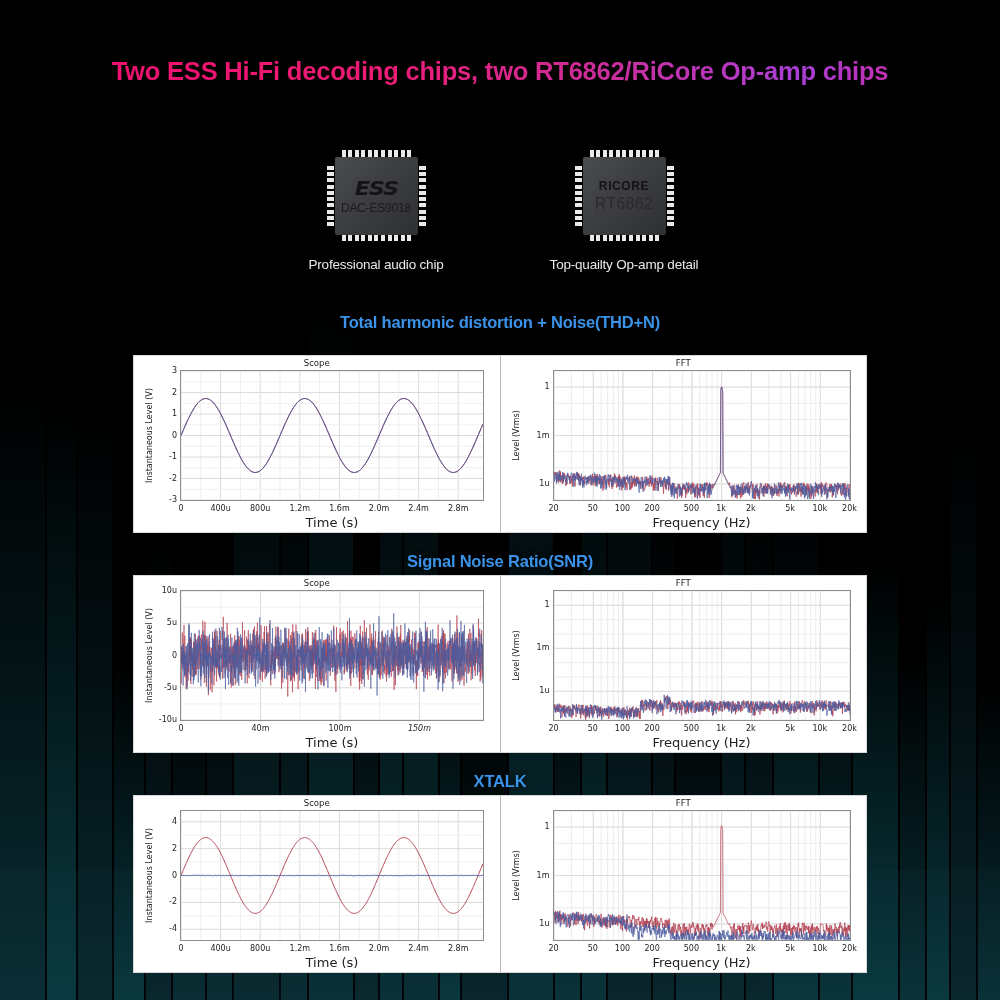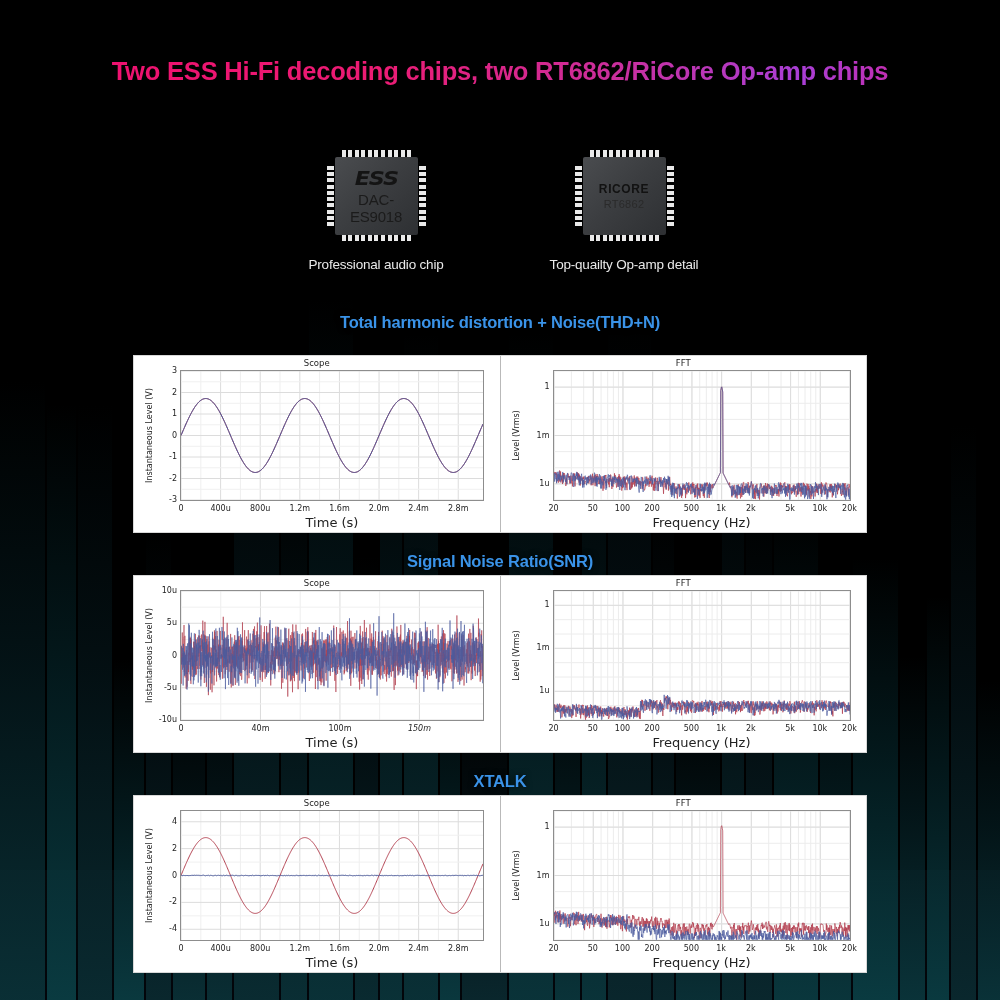--- a/index.html
+++ b/index.html
@@ -48,23 +48,23 @@
   .pins.right{ right:3px; top:18px; height:60px; flex-direction:column; justify-content:space-between; }
   .pin { background:#e9e9e9; }
   .pins.top .pin, .pins.bot .pin { width:4px; height:7px; }
   .pins.left .pin, .pins.right .pin { width:7px; height:4px; }
 
   .ess-logo {
      font-size:20px; font-weight:bold; color:#141414; letter-spacing:-1px;
      font-family:"DejaVu Sans", sans-serif; font-style:italic;
      line-height:20px; transform:scaleX(1.12);
   }
-  .chip-part { font-size:15px; color:#1b1b1b; margin-top:3px; letter-spacing:-0.2px; }
+  .chip-part { font-size:12px; color:#1b1b1b; margin-top:3px; letter-spacing:-0.2px; }
   .ricore-logo { font-size:12px; font-weight:bold; color:#121212; letter-spacing:0.6px; }
-  .ricore-part { font-size:11px; color:#2a2a2a; margin-top:2px; letter-spacing:0.3px; }
+  .ricore-part { font-size:16px; color:#2a2a2a; margin-top:2px; letter-spacing:0.3px; }
 
   .chip-cap { margin-top:14px; font-size:13.5px; color:#e9e9e9; letter-spacing:-0.2px; }
 
   
   .sec-title {
      position:absolute; left:0; right:0; z-index:6; text-align:center;
      font-size:16.5px; font-weight:bold; color:#3a93e8; letter-spacing:-0.2px;
      text-shadow:0 0 6px rgba(0,0,0,.9);
   }
 

